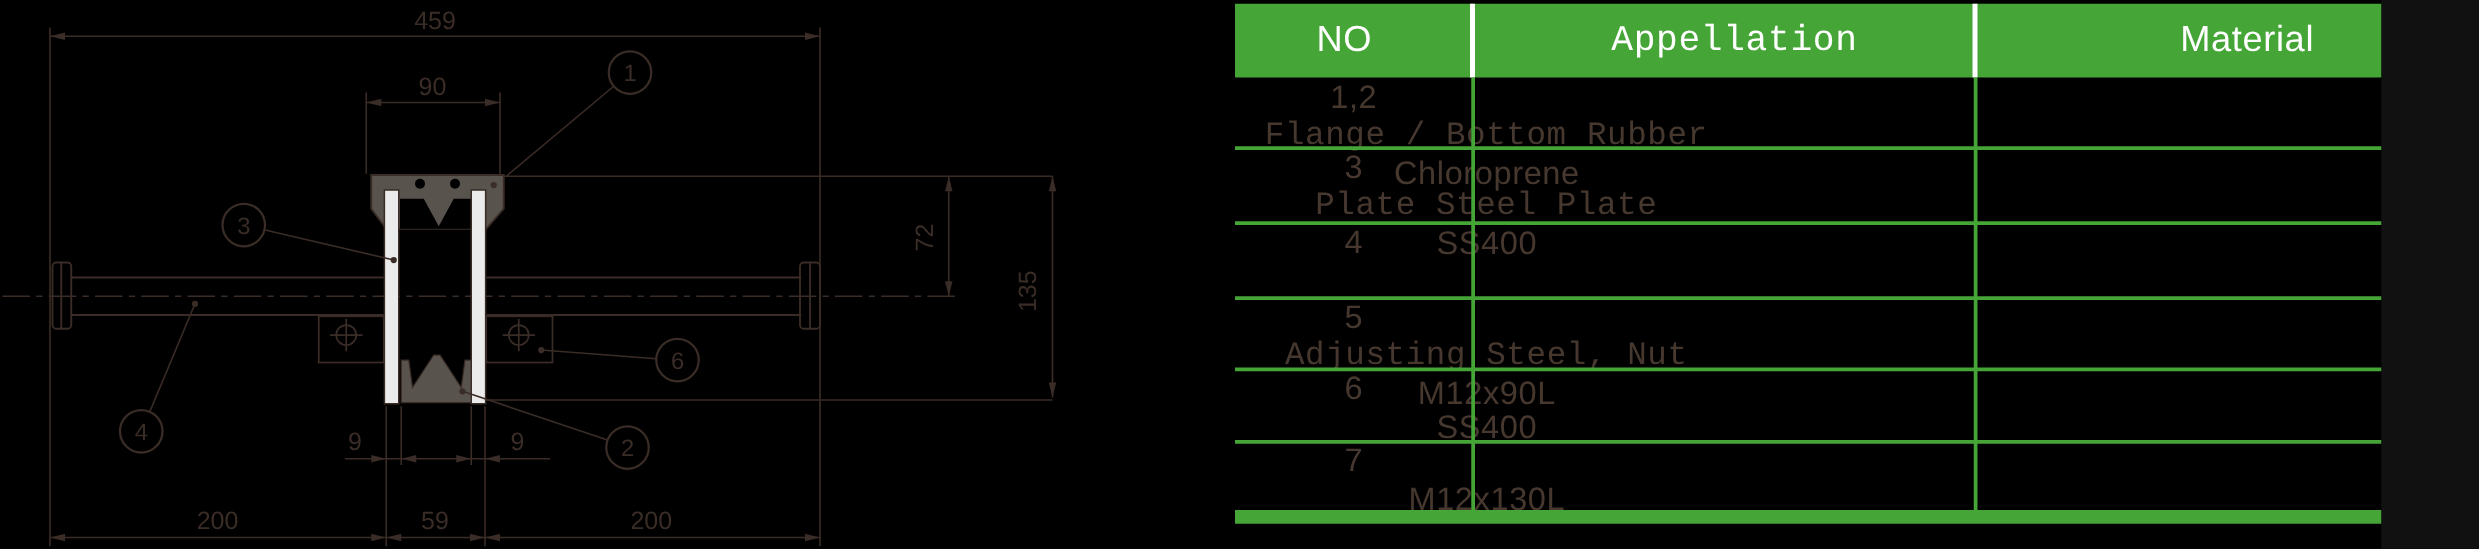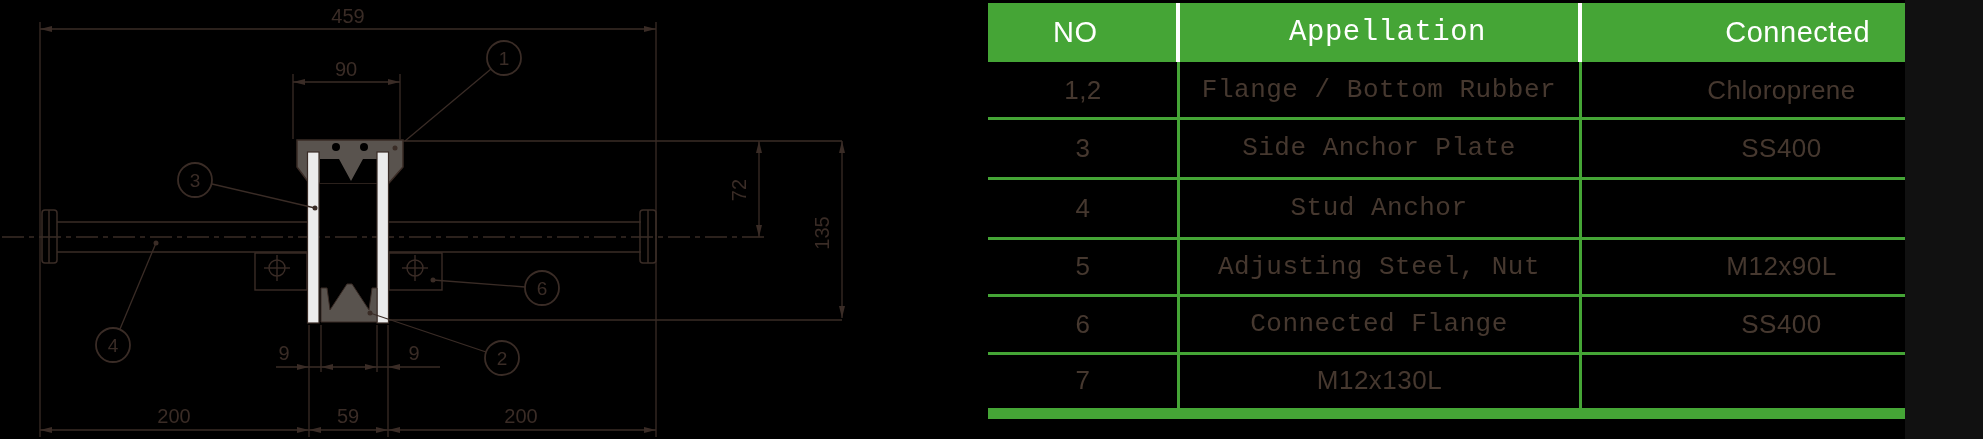--- a/index.html
+++ b/index.html
@@ -27,21 +27,21 @@
     background:var(--green);display:flex;gap:40px;
   }
   .tbl-header .hcell{
     display:flex;align-items:center;justify-content:center;
     color:var(--hdrtext);font-size:29px;letter-spacing:0.5px;
   }
   .hsep{position:absolute;top:3px;width:4px;height:59px;background:#ffffff;}
   .vline{position:absolute;top:62px;width:3px;height:346px;background:var(--green);}
   .hline{position:absolute;left:988px;width:995px;height:3px;background:var(--green);}
   .botbar{position:absolute;left:988px;top:408px;width:995px;height:11px;background:var(--green);}
-  .trow{position:absolute;left:988px;width:995px;display:flex;}
+  .trow{position:absolute;left:988px;width:995px;display:flex;flex-direction:column;}
   .tcell{
     display:flex;align-items:center;justify-content:center;
     color:var(--bodytext);font-size:26px;letter-spacing:0.5px;
   }
   .w-no{width:190px;} .w-app{width:402px;font-family:Liberation Mono, monospace;} .w-mat{width:403px;}
 </style>
 </head>
 <body>
 
 <div class="stage">
@@ -174,48 +174,46 @@
     </g>
     <g>
       <circle cx="542" cy="288" r="17" fill="none" stroke="var(--ink)" stroke-width="1.8"></circle>
       <text class="callout-num" x="542" y="295" text-anchor="middle">6</text>
     </g>
   </svg>
 
   <div class="tbl-header">
     <div class="hcell w-no">NO</div>
     <div class="hcell w-app">Appellation</div>
-    <div class="hcell w-mat">Connected</div>
+    <div class="hcell w-mat">Material</div>
   </div>
   <div class="hsep" style="left:1176px"></div>
   <div class="hsep" style="left:1578px"></div>
 
   <div id="rows-host">
       <div class="trow" style="top: 62px; height: 56px;">
         <div class="tcell w-no">1,2</div>
         <div class="tcell w-app">Flange / Bottom Rubber</div>
         <div class="tcell w-mat">Chloroprene</div>
       </div>
       <div class="trow" style="top: 118px; height: 60px;">
         <div class="tcell w-no">3</div>
-        <div class="tcell w-app">Side Anchor Plate</div>
+        <div class="tcell w-app">Plate Steel Plate</div>
         <div class="tcell w-mat">SS400</div>
       </div>
       <div class="trow" style="top: 178px; height: 60px;">
         <div class="tcell w-no">4</div>
-        <div class="tcell w-app">Stud Anchor</div>
       </div>
       <div class="trow" style="top: 238px; height: 57px;">
         <div class="tcell w-no">5</div>
         <div class="tcell w-app">Adjusting Steel, Nut</div>
         <div class="tcell w-mat">M12x90L</div>
       </div>
       <div class="trow" style="top: 295px; height: 58px;">
         <div class="tcell w-no">6</div>
-        <div class="tcell w-app">Connected Flange</div>
         <div class="tcell w-mat">SS400</div>
       </div>
       <div class="trow" style="top: 353px; height: 55px;">
         <div class="tcell w-no">7</div>
         <div class="tcell w-mat">M12x130L</div>
       </div>
     </div>
 
   <div class="vline" style="left:1177px"></div>
   <div class="vline" style="left:1579px"></div>

